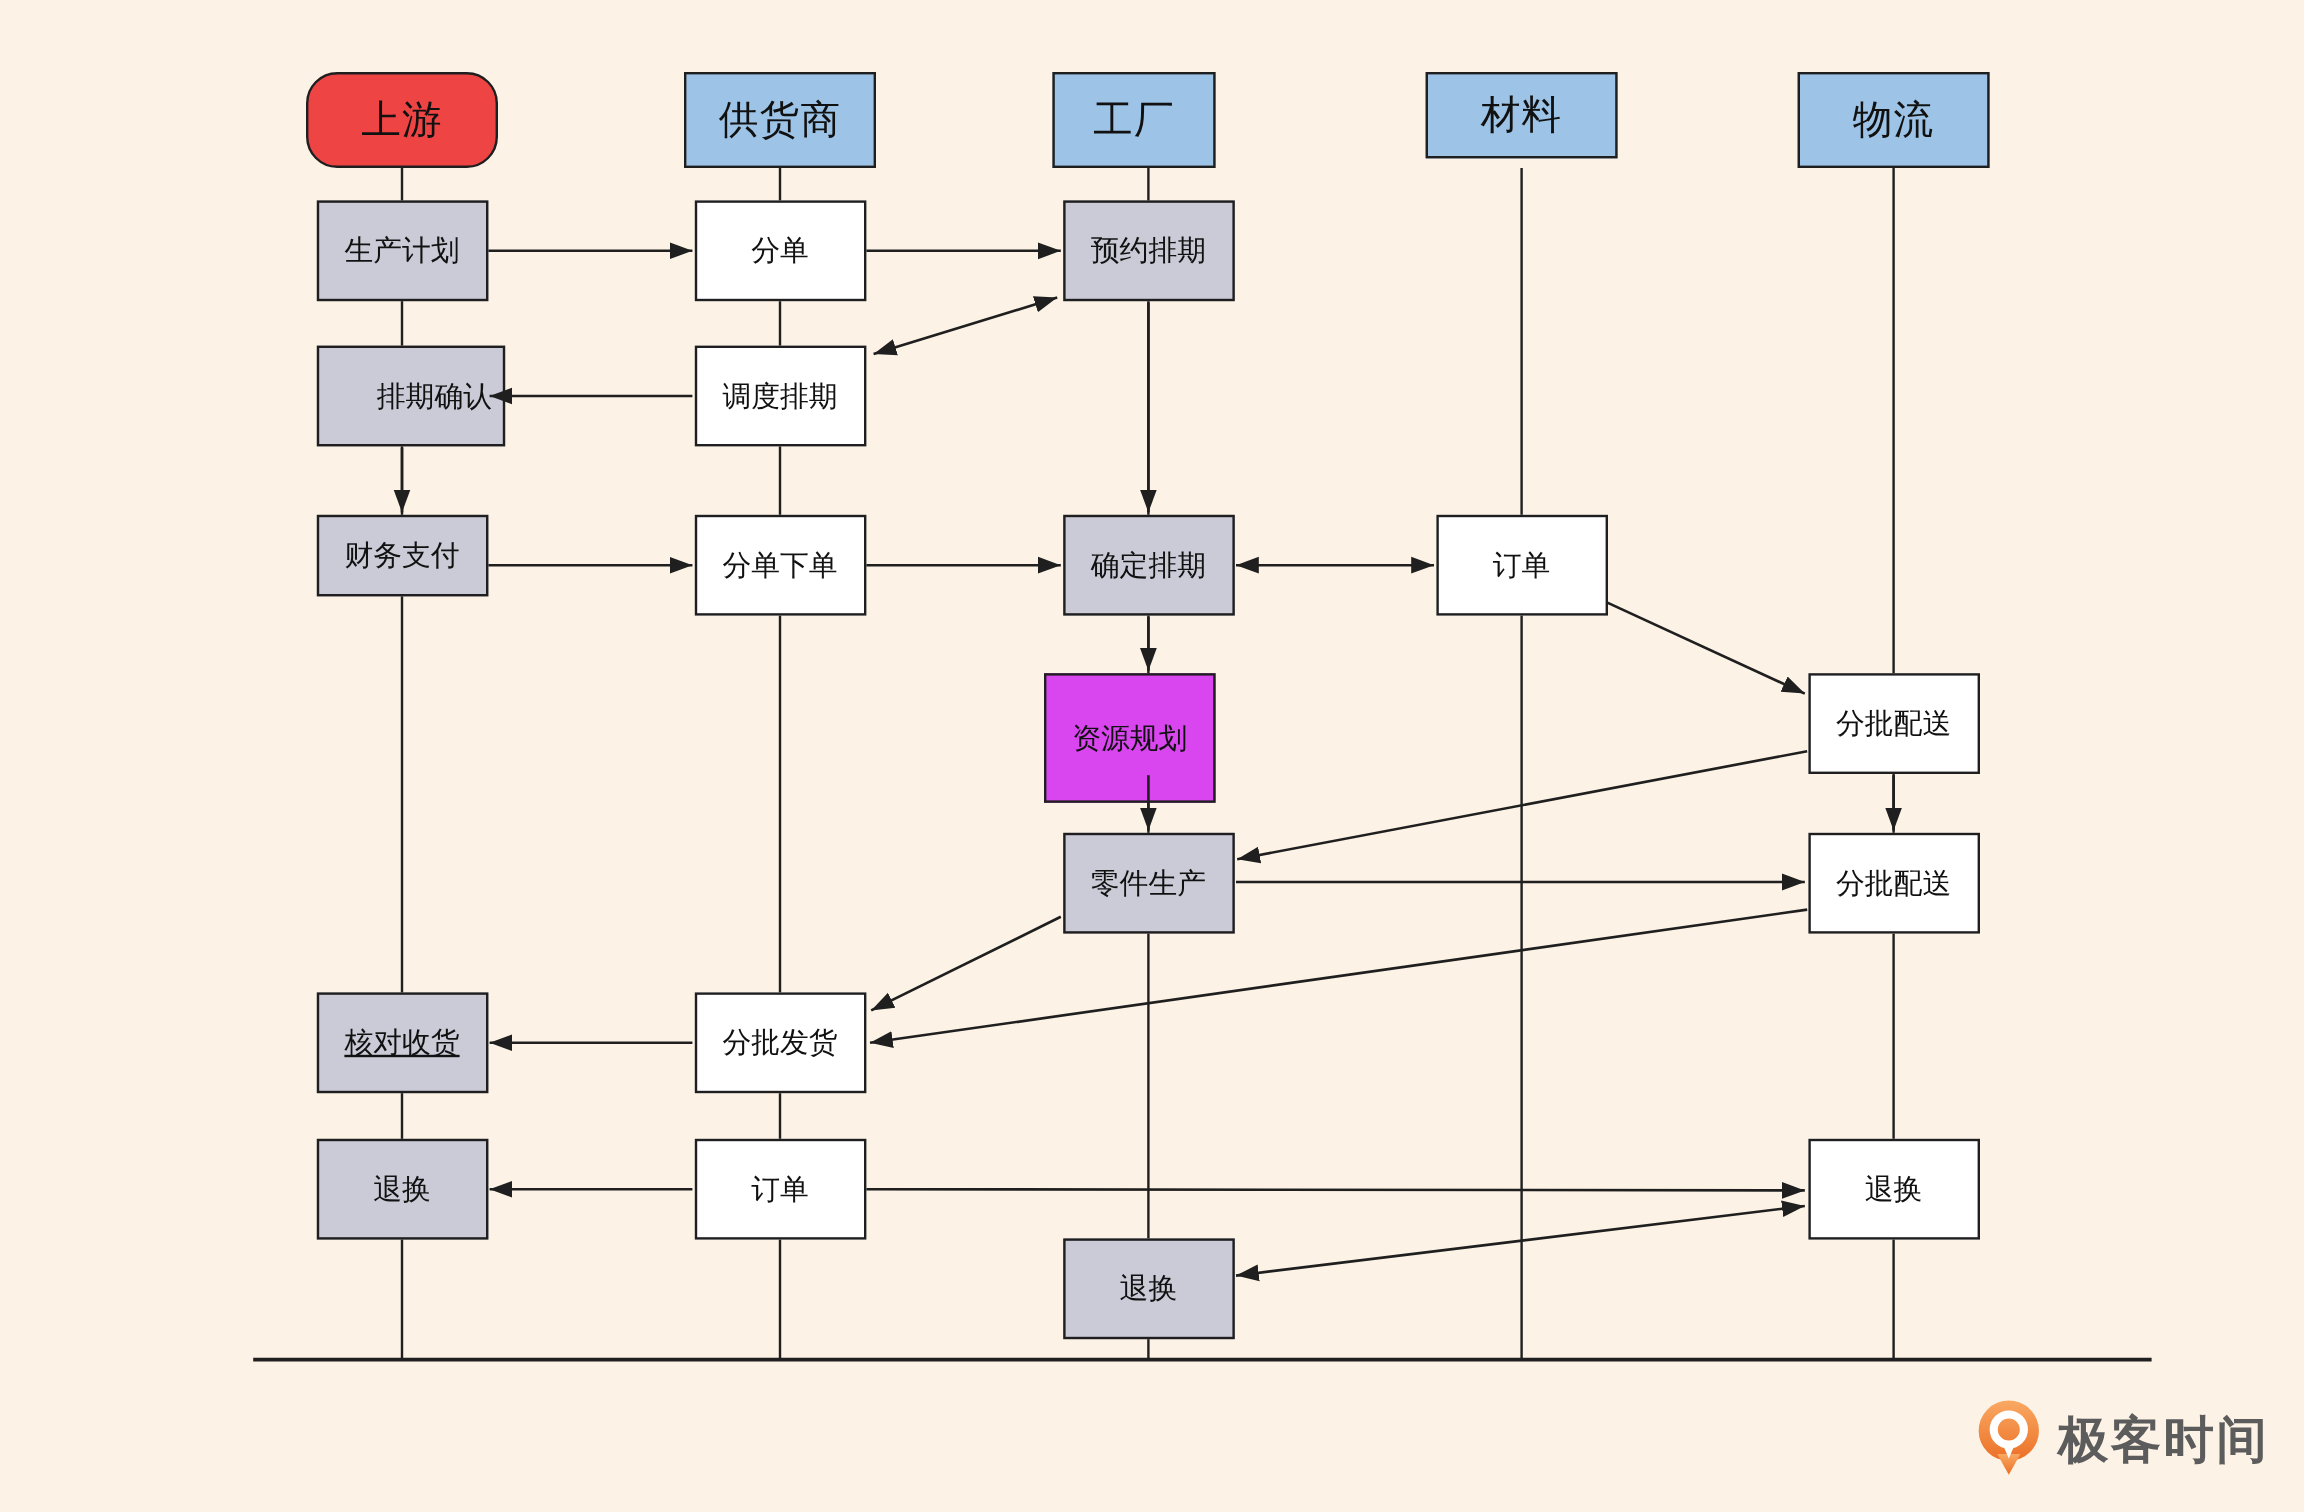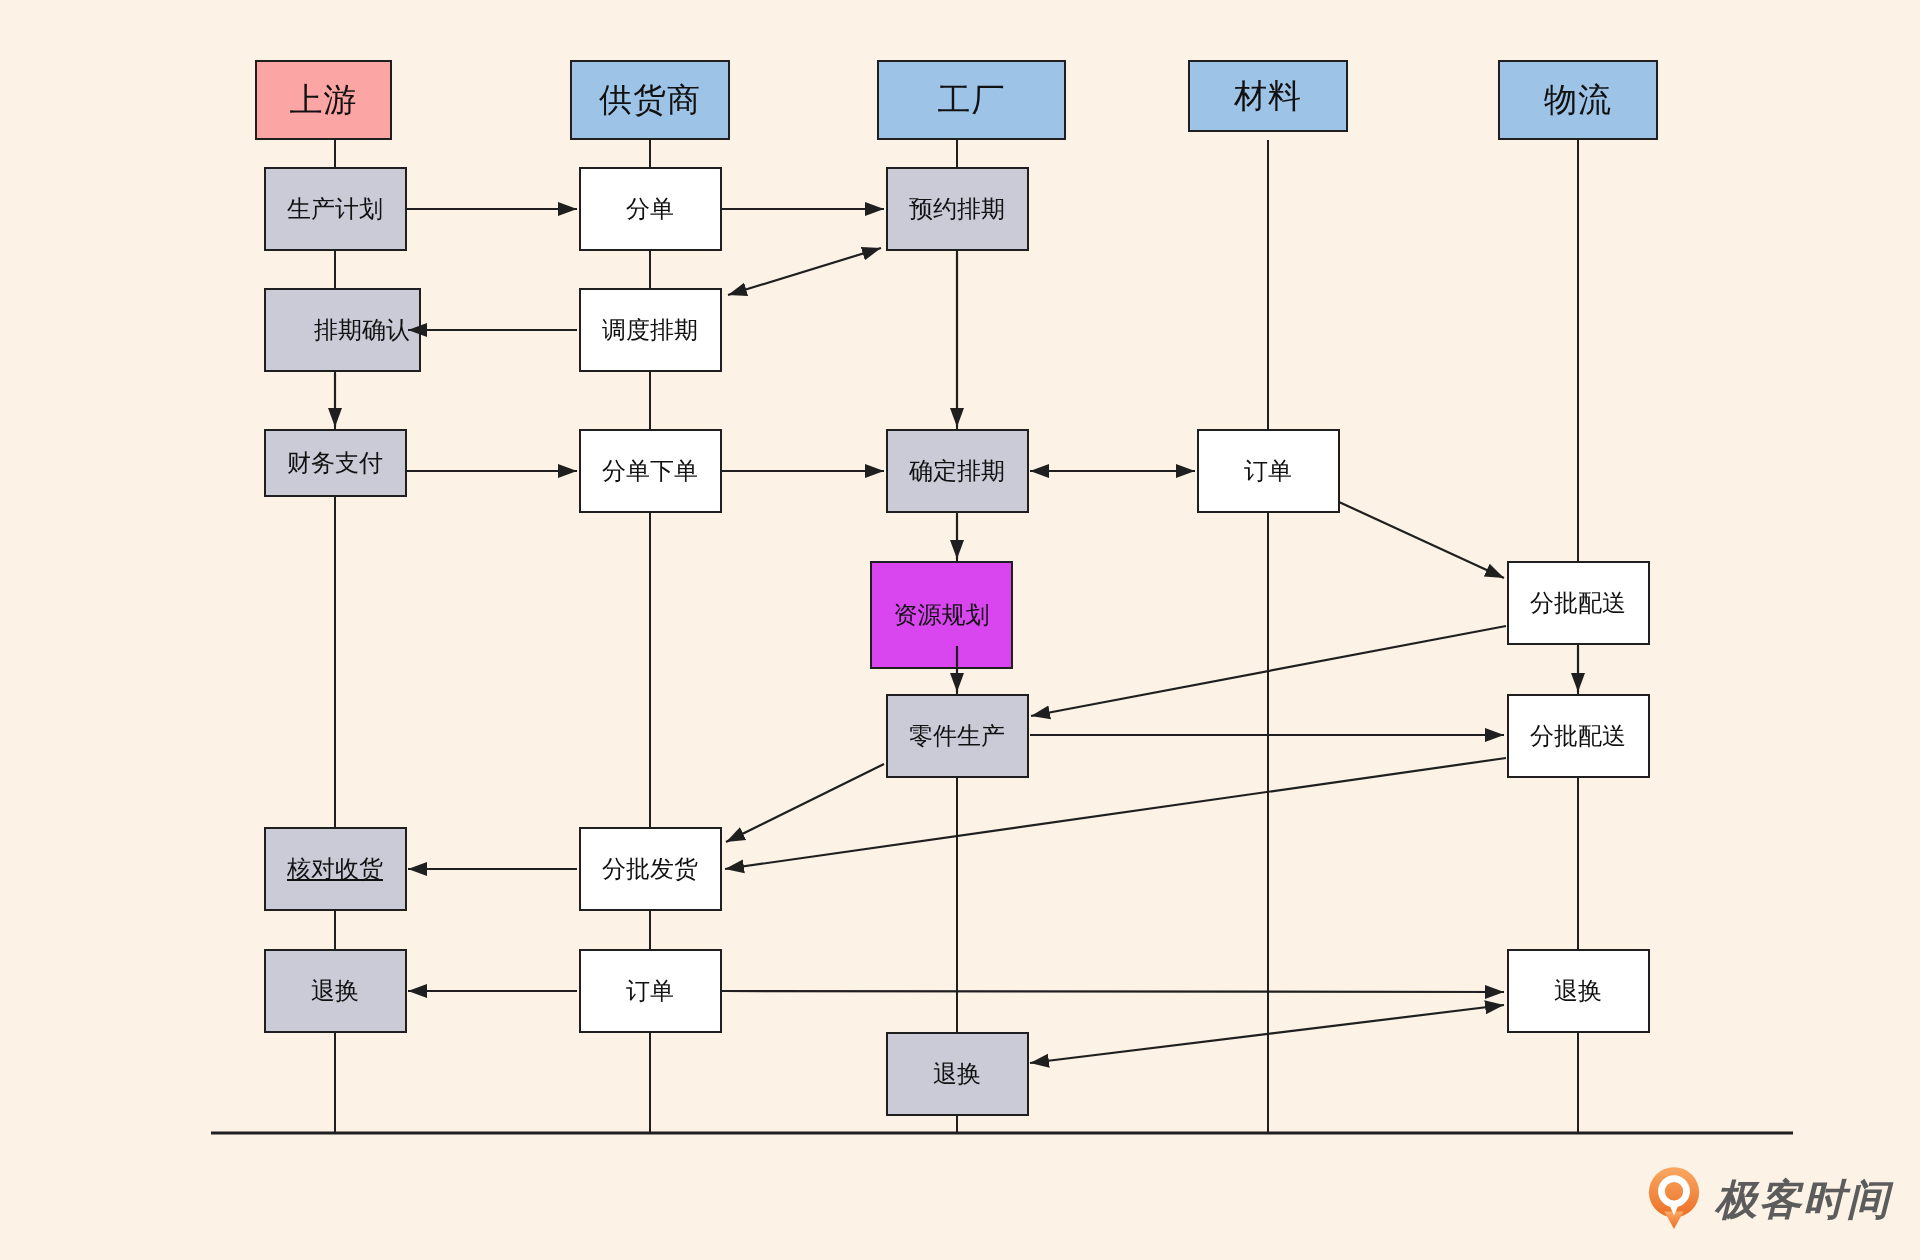--- a/index.html
+++ b/index.html
@@ -10,42 +10,42 @@
     position:absolute;display:flex;align-items:center;justify-content:center;
     box-sizing:border-box;border:2px solid;
     font-size:33px;color:#111;letter-spacing:1px;
   }
   .node{
     position:absolute;display:flex;align-items:center;justify-content:center;
     box-sizing:border-box;border:2px solid;
     font-size:24px;color:#111;white-space:nowrap;
   }
   #logo{
-    position:absolute;display:flex;align-items:center;gap:12px;font-style:italic;
+    position:absolute;display:flex;align-items:center;gap:12px;
   }
   #logo-text{
     font-size:42px;font-weight:600;letter-spacing:2px;
   }
 </style>
 </head>
 <body>
 
 <div id="canvas" style="width: 1920px; height: 1260px; background: rgb(252, 242, 229);">
   <svg id="back-layer" class="layer" width="1920" height="1260">
       <line x1="335" y1="140" x2="335" y2="1133" stroke="#1F1F1F" stroke-width="2"></line>
       <line x1="650" y1="140" x2="650" y2="1133" stroke="#1F1F1F" stroke-width="2"></line>
       <line x1="957" y1="140" x2="957" y2="1133" stroke="#1F1F1F" stroke-width="2"></line>
       <line x1="1268" y1="140" x2="1268" y2="1133" stroke="#1F1F1F" stroke-width="2"></line>
       <line x1="1578" y1="140" x2="1578" y2="1133" stroke="#1F1F1F" stroke-width="2"></line>
       <line x1="211" y1="1133" x2="1793" y2="1133" stroke="#1F1F1F" stroke-width="3"></line>
     </svg>
   <div id="nodes-layer">
-      <div class="header-box" style="left: 255px; top: 60px; width: 137px; height: 80px; background: #fca5a5; border-color: rgb(31, 31, 31);">上游</div>
+      <div class="header-box" style="left: 255px; top: 60px; width: 160px; height: 80px; background: #ef4444; border-color: rgb(31, 31, 31); border-radius: 26px;">上游</div>
       <div class="header-box" style="left: 570px; top: 60px; width: 160px; height: 80px; background: rgb(157, 195, 230); border-color: rgb(31, 31, 31);">供货商</div>
-      <div class="header-box" style="left: 877px; top: 60px; width: 189px; height: 80px; background: rgb(157, 195, 230); border-color: rgb(31, 31, 31);">工厂</div>
+      <div class="header-box" style="left: 877px; top: 60px; width: 136px; height: 80px; background: rgb(157, 195, 230); border-color: rgb(31, 31, 31);">工厂</div>
       <div class="header-box" style="left: 1188px; top: 60px; width: 160px; height: 72px; background: rgb(157, 195, 230); border-color: rgb(31, 31, 31);">材料</div>
       <div class="header-box" style="left: 1498px; top: 60px; width: 160px; height: 80px; background: rgb(157, 195, 230); border-color: rgb(31, 31, 31);">物流</div>
       <div class="node" style="left: 263.5px; top: 167px; width: 143px; height: 84px; background: rgb(203, 203, 216); border-color: rgb(31, 31, 31);">生产计划</div>
       <div class="node" style="left: 578.5px; top: 167px; width: 143px; height: 84px; background: rgb(255, 255, 255); border-color: rgb(31, 31, 31);">分单</div>
       <div class="node" style="left: 885.5px; top: 167px; width: 143px; height: 84px; background: rgb(203, 203, 216); border-color: rgb(31, 31, 31);">预约排期</div>
       <div class="node" style="left: 263.5px; top: 288px; width: 157px; height: 84px; background: rgb(203, 203, 216); border-color: rgb(31, 31, 31); padding-left: 40px;">排期确认</div>
       <div class="node" style="left: 578.5px; top: 288px; width: 143px; height: 84px; background: rgb(255, 255, 255); border-color: rgb(31, 31, 31);">调度排期</div>
       <div class="node" style="left: 263.5px; top: 429px; width: 143px; height: 68px; background: rgb(203, 203, 216); border-color: rgb(31, 31, 31);">财务支付</div>
       <div class="node" style="left: 578.5px; top: 429px; width: 143px; height: 84px; background: rgb(255, 255, 255); border-color: rgb(31, 31, 31);">分单下单</div>
       <div class="node" style="left: 885.5px; top: 429px; width: 143px; height: 84px; background: rgb(203, 203, 216); border-color: rgb(31, 31, 31);">确定排期</div>

